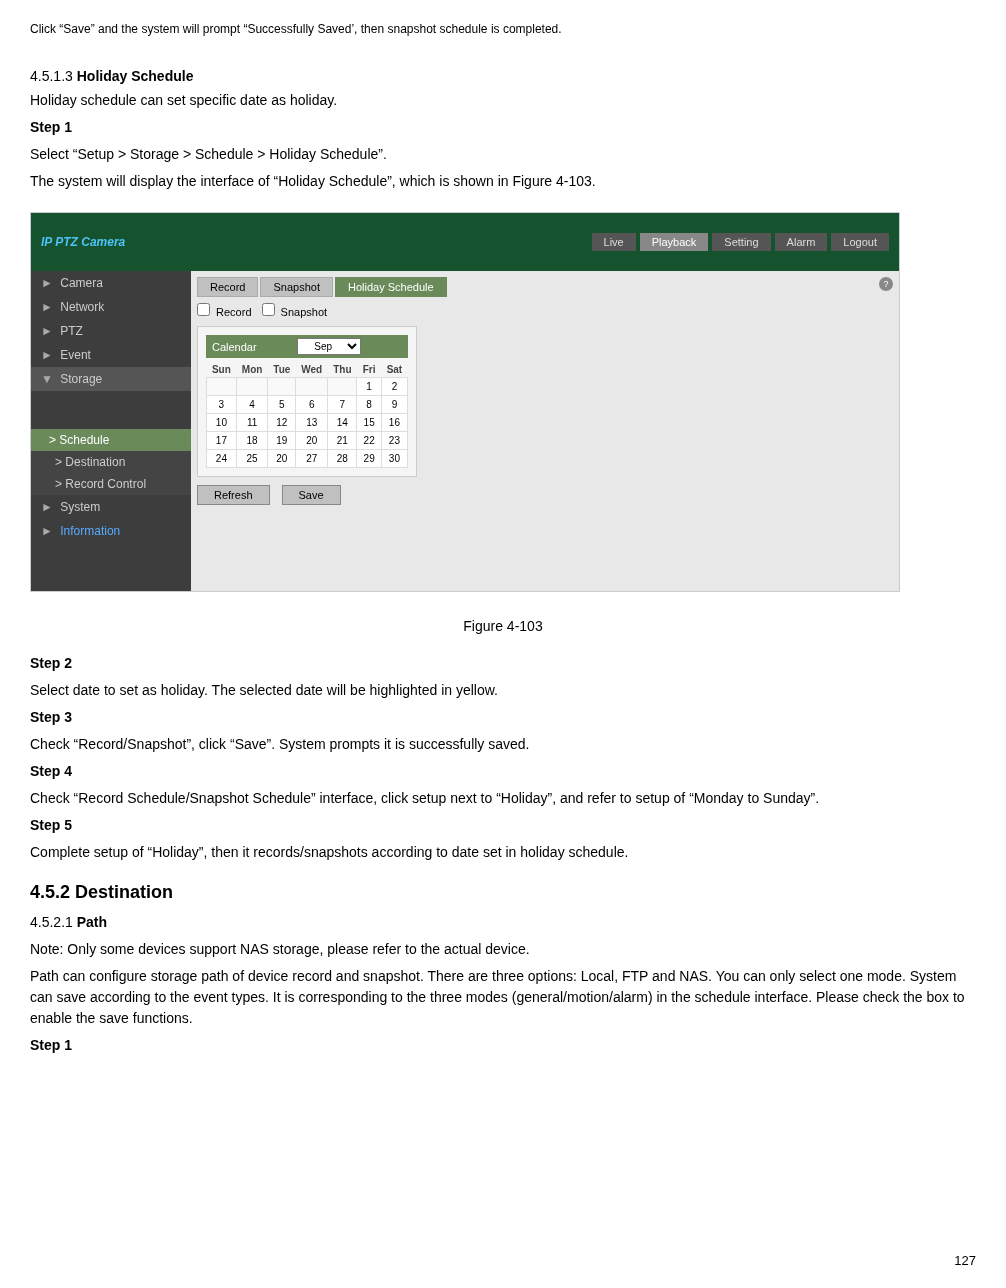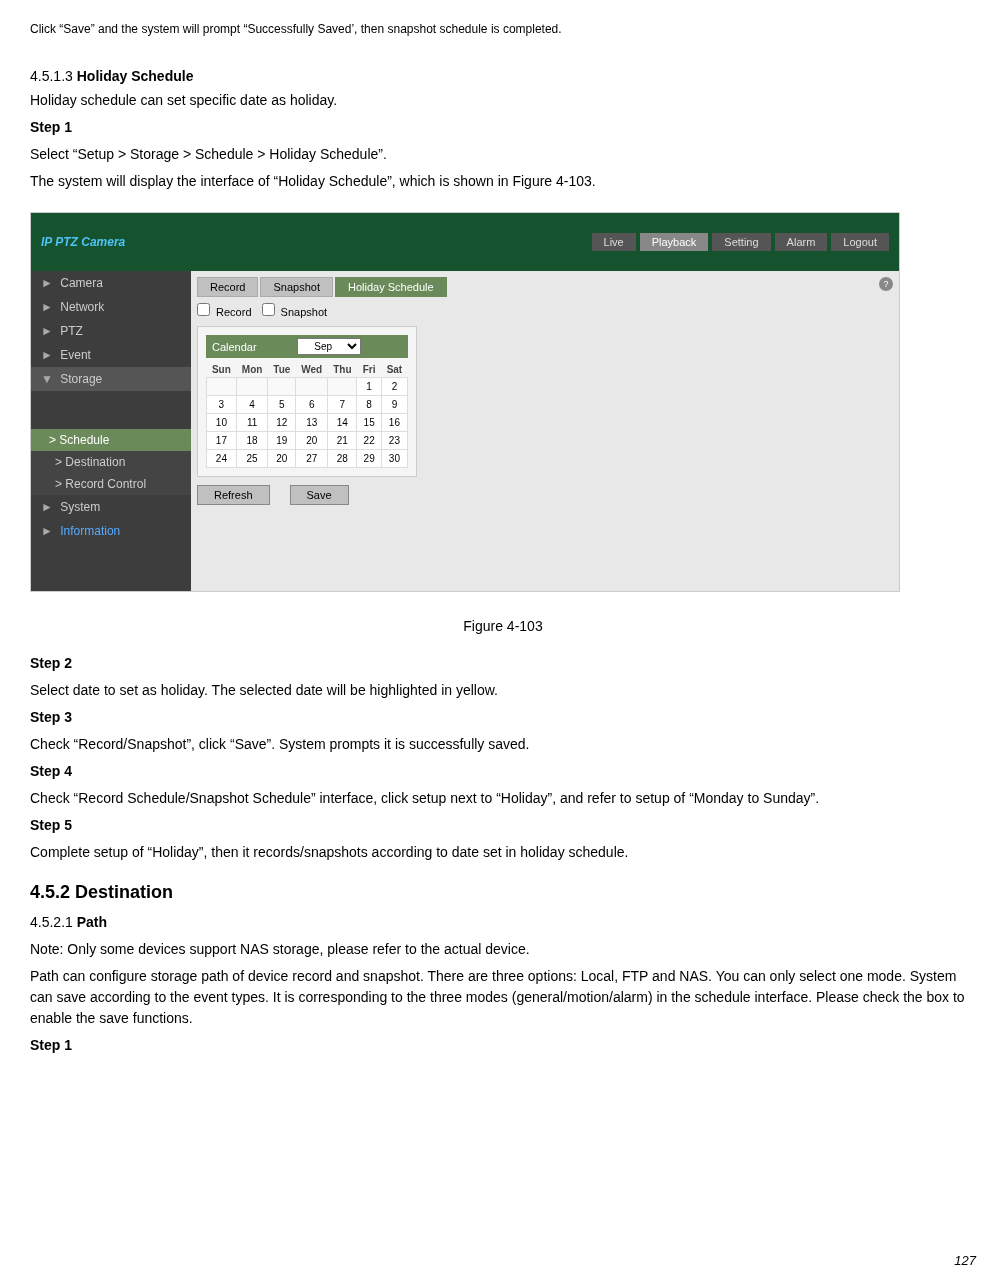--- a/index.html
+++ b/index.html
@@ -187,21 +187,21 @@
       border: 1px solid #ddd;
       background: #fff;
       cursor: pointer;
       min-width: 22px;
     }
     .cal-table td:empty {
       background: #f9f9f9;
     }
     .action-buttons {
       display: flex;
-      gap: 20px;
+      gap: 12px;
       margin-top: 8px;
     }
     .action-btn {
       background: #c0c0c0;
       border: 1px solid #888;
       padding: 3px 16px;
       font-size: 11px;
       cursor: pointer;
     }
     .question-mark {
@@ -228,21 +228,20 @@
     .section-452-heading {
       font-size: 18px;
       font-weight: bold;
       margin-bottom: 6px;
     }
     .page-num {
       position: fixed;
       bottom: 20px;
       right: 30px;
       font-size: 13px;
-      font-style: italic;
     }
   </style>
 </head>
 <body>
 
 
 
 
 <p class="intro-text">Click “Save” and the system will prompt “Successfully Saved’, then snapshot schedule is completed.</p>
 

